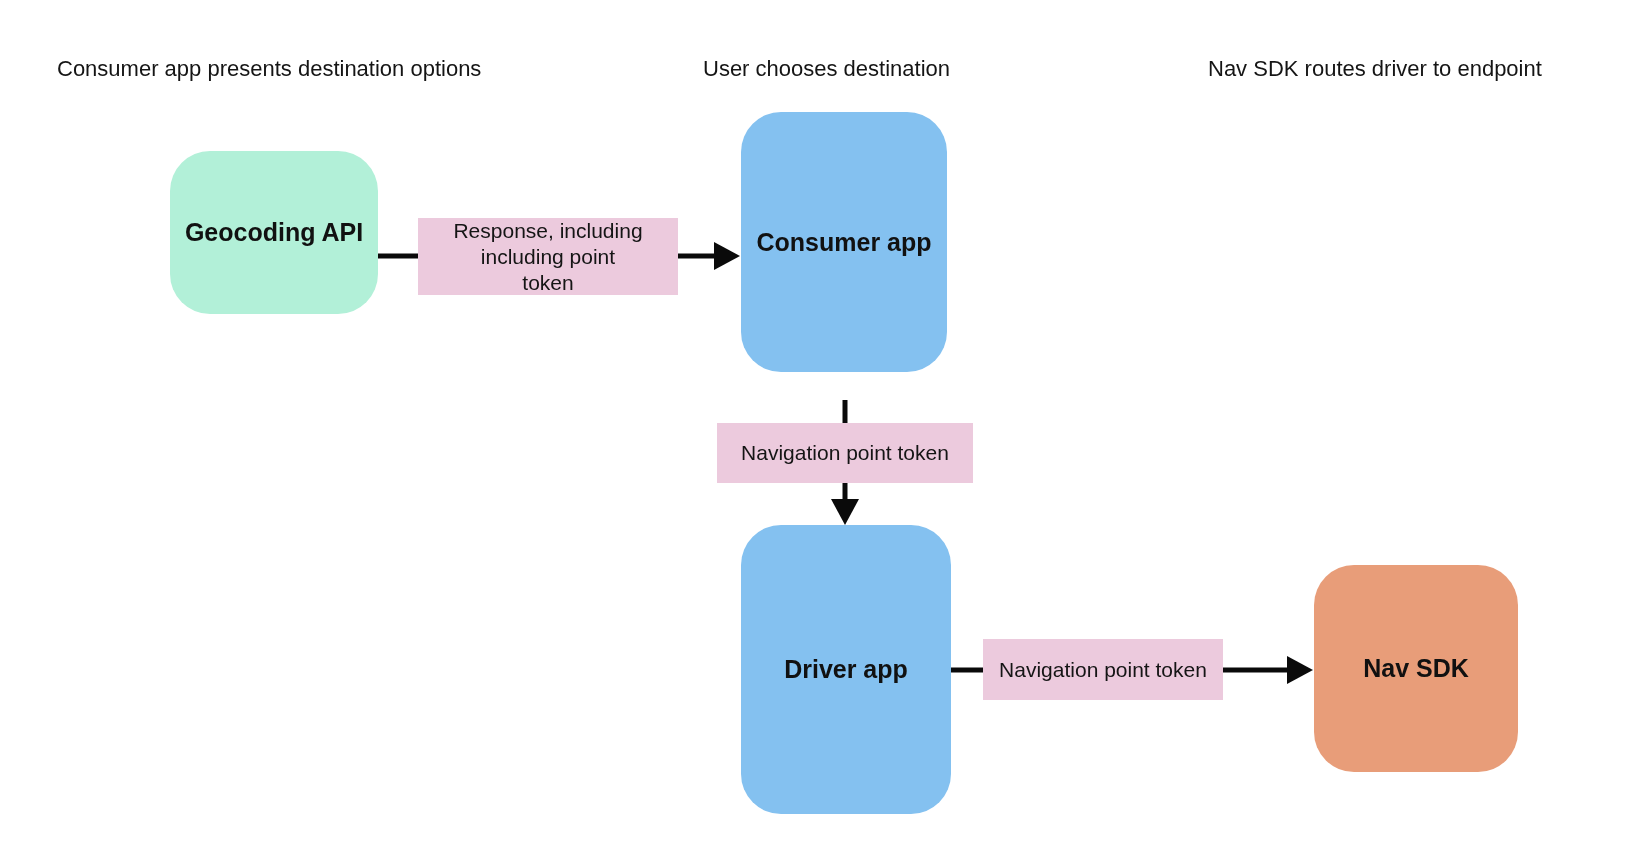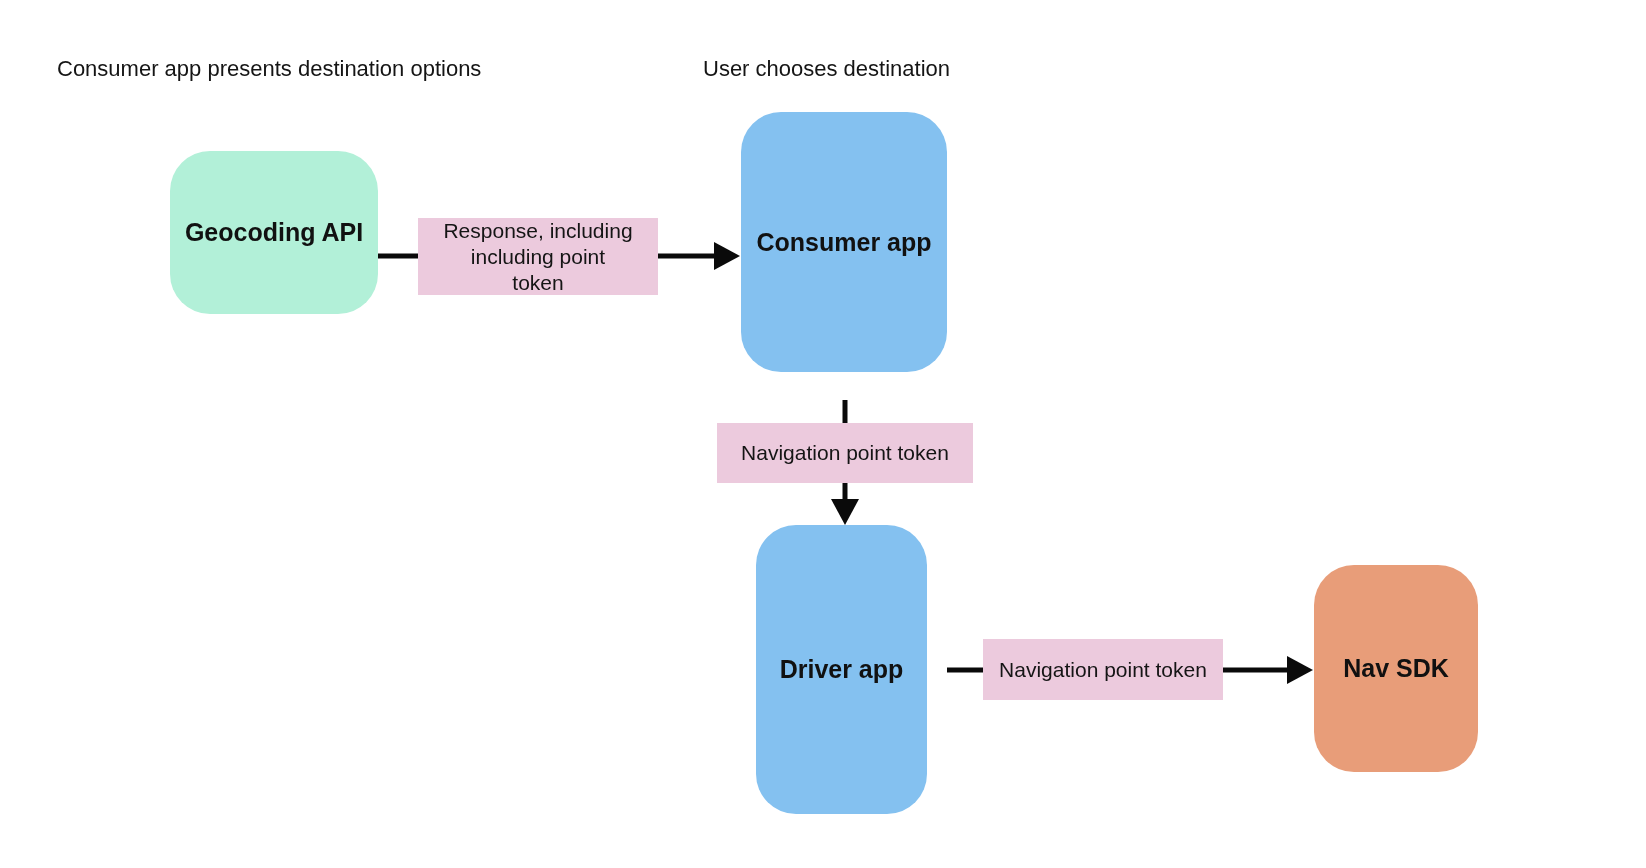--- a/index.html
+++ b/index.html
@@ -52,64 +52,64 @@
     width: 208px; height: 163px;
     background: #b2f0d8;
   }
   #node-consumer-app {
     left: 741px; top: 112px;
     width: 206px; height: 260px;
     background: #84c1f0;
   }
   #node-driver-app {
     left: 741px; top: 525px;
-    width: 171px; height: 289px;
+    width: 210px; height: 289px;
     background: #84c1f0;
-    margin-left: 15px;
   }
   #node-nav-sdk {
     left: 1314px; top: 565px;
-    width: 164px; height: 207px;
+    width: 204px; height: 207px;
     background: #e89d79;
   }
 
   .edge-label {
     position: absolute;
     background: #eccadd;
     display: flex;
     flex-direction: column;
     align-items: center;
     justify-content: center;
     text-align: center;
     font-size: 21px;
     font-weight: 400;
     color: #151515;
     line-height: 26px;
   }
   .edge-label span { display: block; white-space: nowrap; }
   #edge-label-response {
     left: 418px; top: 218px;
-    width: 240px; height: 77px; align-items: center;
+    width: 260px; height: 77px; align-items: center;
   }
   #edge-label-token-1 {
     left: 717px; top: 423px;
     width: 256px; height: 60px;
   }
   #edge-label-token-2 {
     left: 983px; top: 639px;
     width: 240px; height: 61px;
   }
 </style>
 </head>
 <body>
 
 <div class="canvas">
 
   <div class="stage-title" id="stage-title-1">Consumer app presents destination options</div>
   <div class="stage-title" id="stage-title-2">User chooses destination</div>
+  <div class="stage-title" id="stage-title-3">Nav SDK routes driver to endpoint</div>
 
   <svg class="connectors" viewBox="0 0 1646 868" xmlns="http://www.w3.org/2000/svg">
 
     <line x1="378" y1="256" x2="418" y2="256" stroke="#0a0a0a" stroke-width="5"></line>
 
     <line x1="650" y1="256" x2="719" y2="256" stroke="#0a0a0a" stroke-width="5"></line>
     <polygon points="740,256 714,242 714,270" fill="#0a0a0a"></polygon>
 
     <line x1="845" y1="400" x2="845" y2="423" stroke="#0a0a0a" stroke-width="5"></line>
 

